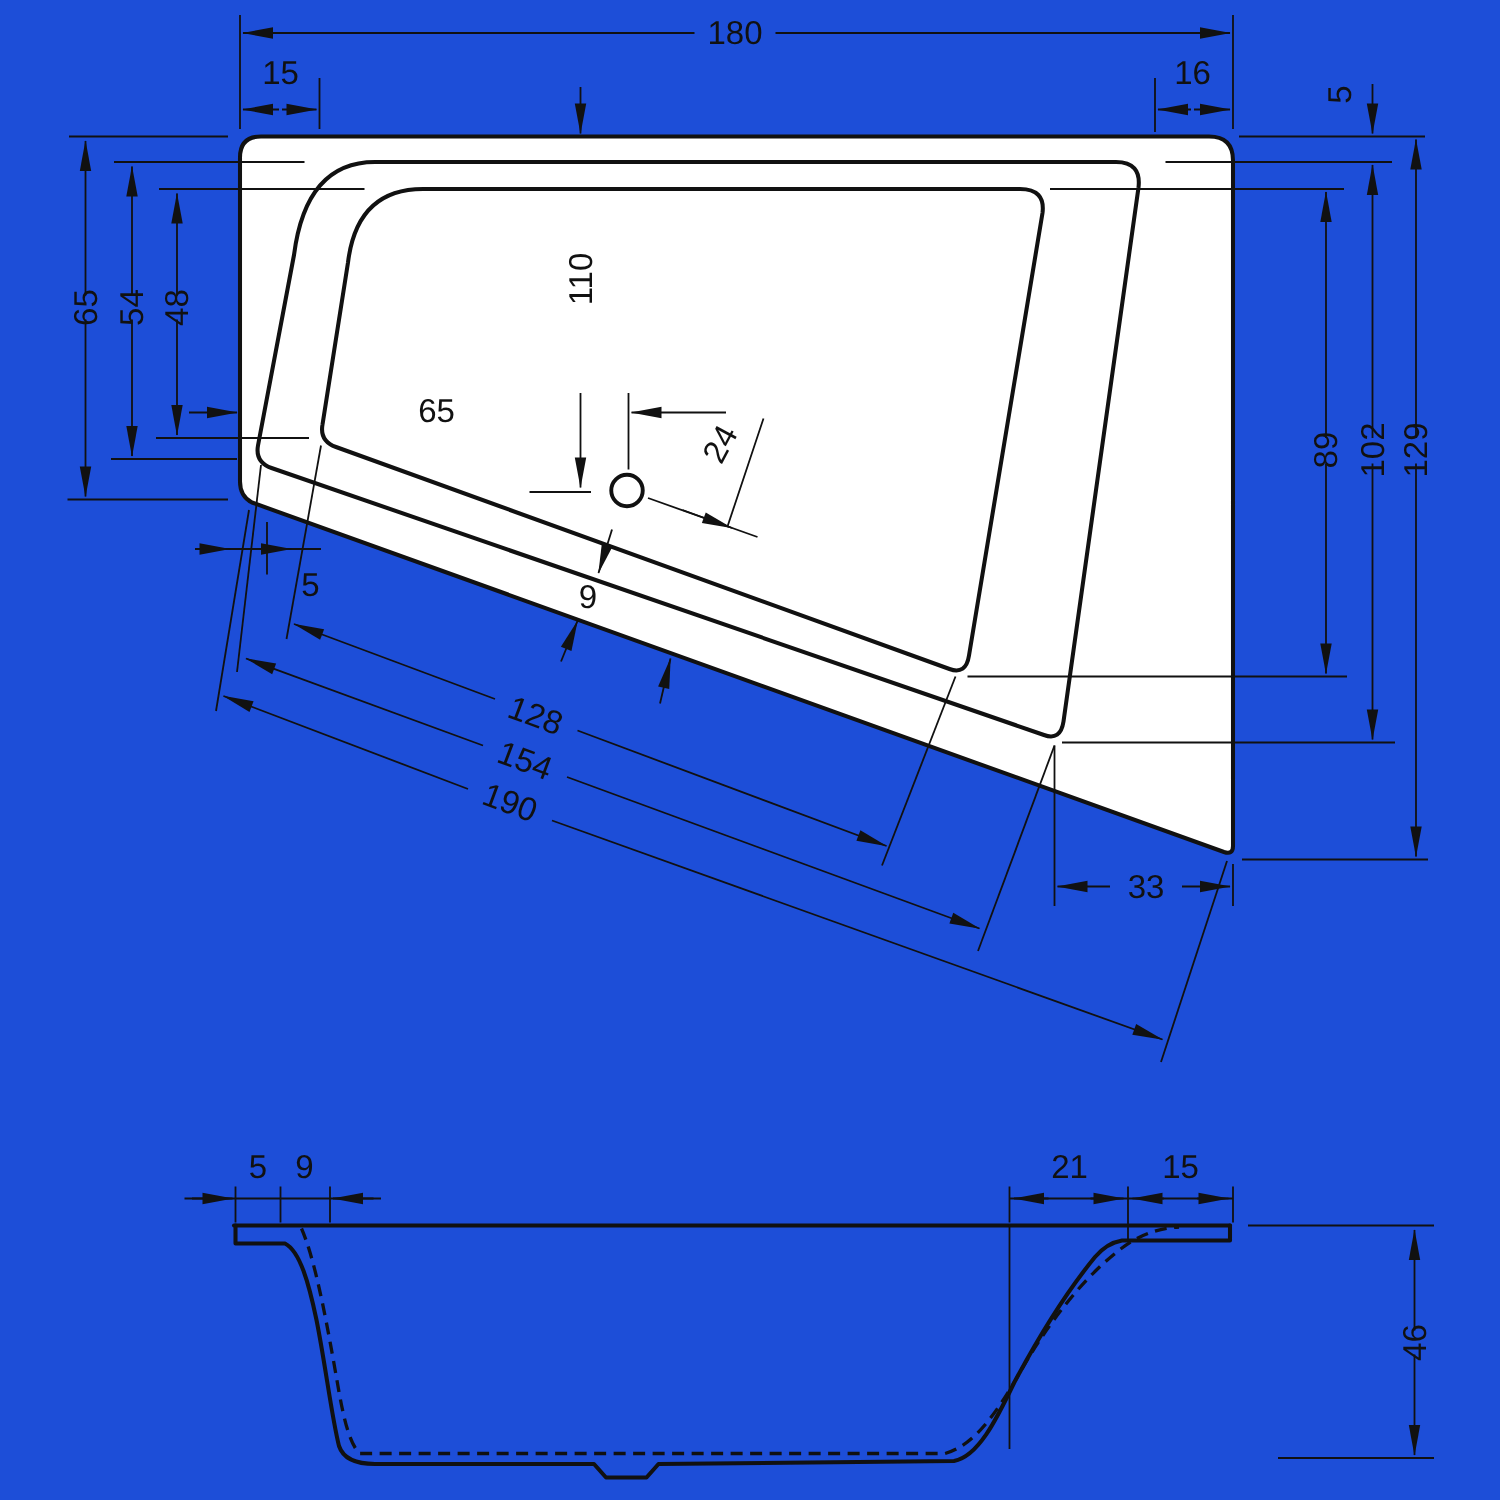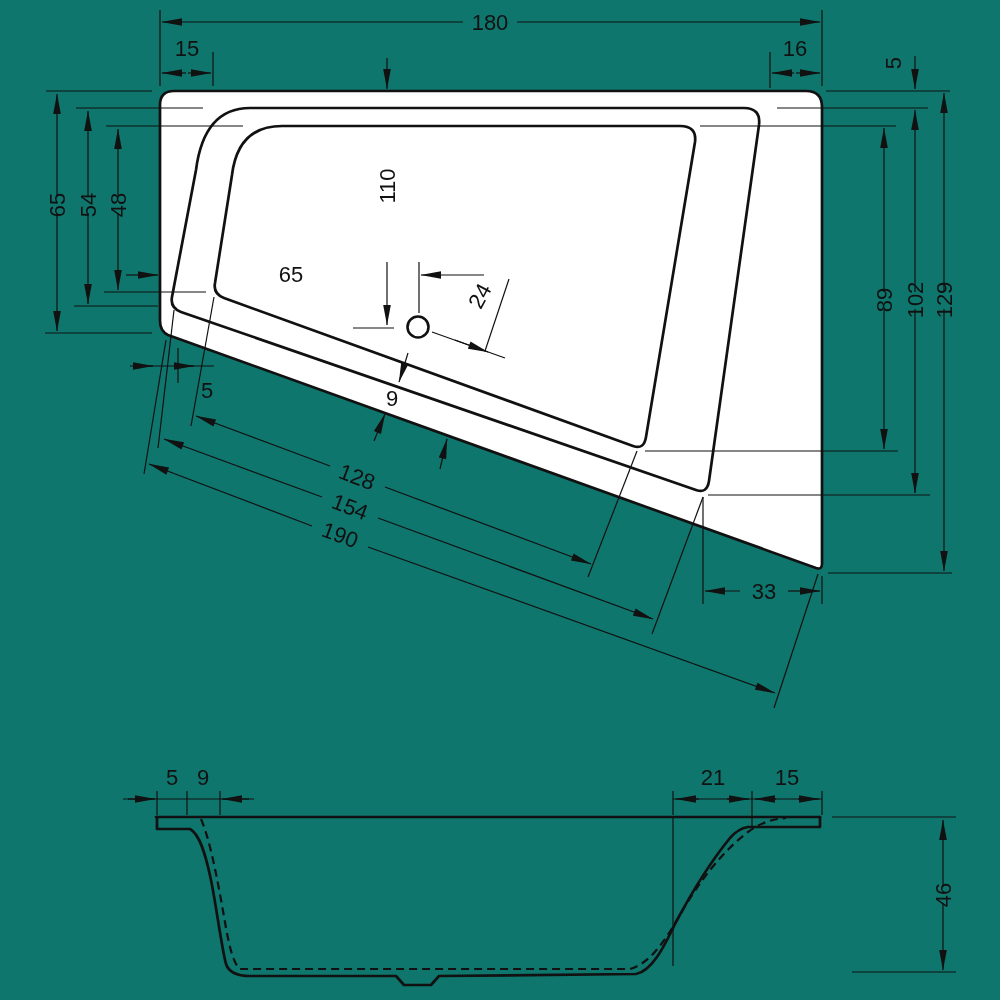--- a/index.html
+++ b/index.html
@@ -1,16 +1,16 @@
 <!DOCTYPE html>
 <html><head>
 <meta charset="utf-8">
 <style>
   html,body{margin:0;padding:0;background:#fff;}
-  .stage{width:1000px;height:1000px;position:relative;background:#0f766e;font-family:"Liberation Sans",sans-serif;}
+  .stage{width:1000px;height:1000px;position:relative;background:#1d4ed8;font-family:"Liberation Sans",sans-serif;}
   svg{display:block;}
   .outline{fill:#fff;stroke:#111;stroke-width:2.7;stroke-linejoin:round;}
   .profile{fill:none;stroke:#111;stroke-width:2.7;stroke-linejoin:round;stroke-linecap:round;}
   .dashed{fill:none;stroke:#111;stroke-width:2.2;stroke-dasharray:8 5;}
   .dim{stroke:#111;stroke-width:1.2;fill:none;}
   .lbl{font-size:22px;fill:#111;text-anchor:middle;}
   .mid{dominant-baseline:central;}
 </style>
 </head>
 <body>

